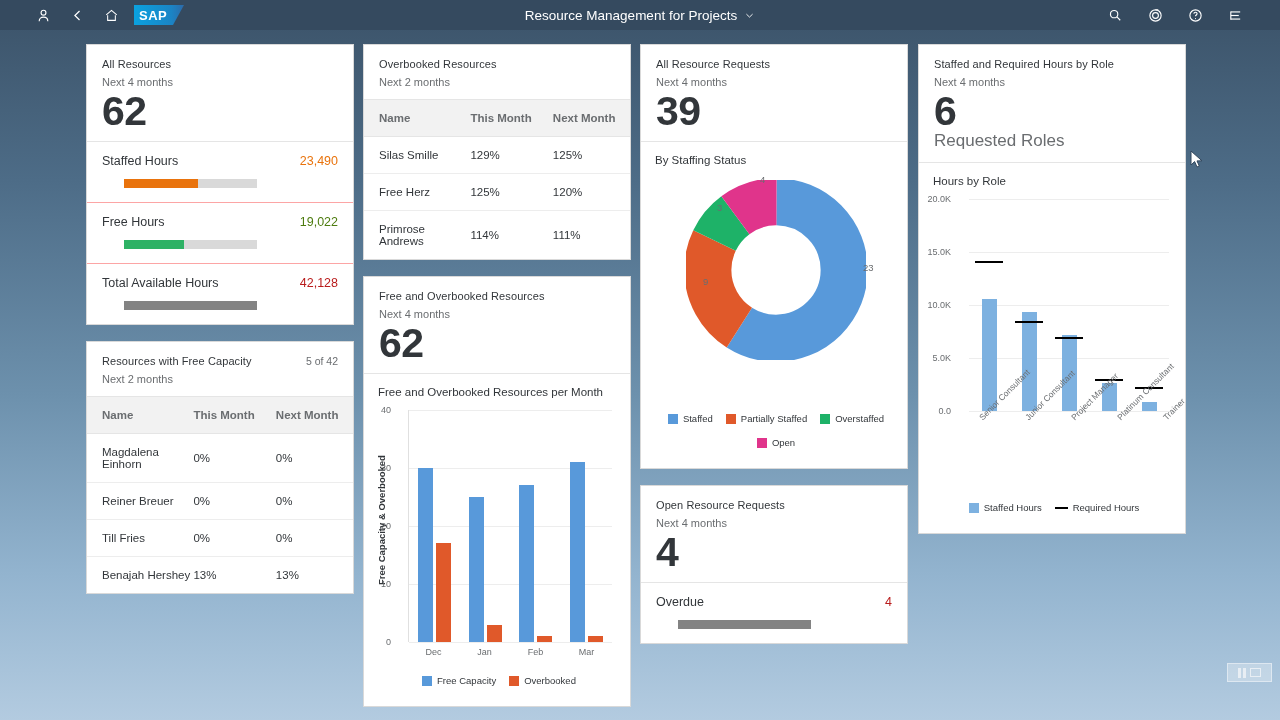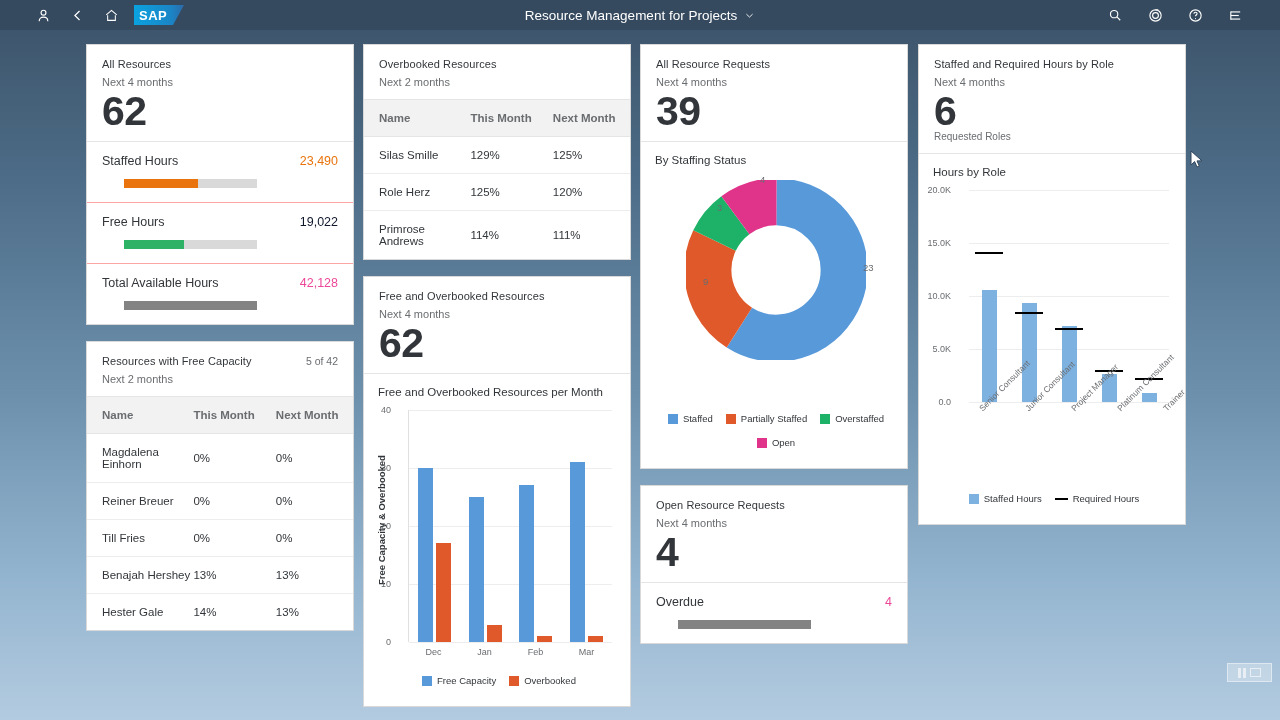--- a/index.html
+++ b/index.html
@@ -82,32 +82,32 @@
   }
   .card-subtitle { font-size: 11px; color: #6a6d70; margin-top: 3px; }
   .card-count {
     position: absolute; right: 15px; top: 13px;
     font-size: 10.5px; color: #6a6d70;
   }
   .kpi {
     font-size: 41px; font-weight: 700; color: #32363a;
     line-height: 38px; margin-top: 4px; letter-spacing: -0.5px;
   }
-  .kpi-unit { font-size: 10px; color: #6a6d70; margin-top: 1px; }
+  .kpi-unit { font-size: 17px; color: #6a6d70; margin-top: 1px; }
   .divider { height: 1px; background: #e5e5e5; }
 
   
   .nrow { padding: 12px 15px 14px 15px; }
   .nrow + .nrow { border-top: 1px solid #fca5a5; }
   .nrow-top { display: flex; justify-content: space-between; align-items: baseline; }
   .nrow-label { font-size: 12.5px; color: #32363a; }
   .nrow-value { font-size: 12.5px; }
   .v-orange { color: #e9730c; }
-  .v-green { color: #0f172a; }
-  .v-grey { color: #ec4899; }
+  .v-green { color: #4d7c0f; }
+  .v-grey { color: #b91c1c; }
   .bulletbar {
     margin: 11px 0 0 22px; width: 133px; height: 9px;
     background: #d9d9d9;
   }
   .bulletbar > i { display: block; height: 9px; }
   .fill-orange { background: #e9730c; }
   .fill-green  { background: #2eb265; }
   .fill-grey   { background: #838383; }
 
   
@@ -351,25 +351,20 @@
           <tr>
             <td>Till Fries</td>
             <td>0%</td>
             <td>0%</td>
           </tr>
           <tr>
             <td>Benajah Hershey</td>
             <td>13%</td>
             <td>13%</td>
           </tr>
-          <tr>
-            <td>Hester Gale</td>
-            <td>14%</td>
-            <td>13%</td>
-          </tr>
         </tbody>
       </table>
     </div>
   </div>
 
   <div class="col col-2">
 
     <div class="card">
       <div class="card-header">
         <div class="card-title">Overbooked Resources</div>
@@ -383,21 +378,21 @@
             <th>Next Month</th>
           </tr>
         </thead>
         <tbody>
           <tr>
             <td>Silas Smille</td>
             <td>129%</td>
             <td>125%</td>
           </tr>
           <tr>
-            <td>Role Herz</td>
+            <td>Free Herz</td>
             <td>125%</td>
             <td>120%</td>
           </tr>
           <tr>
             <td>Primrose Andrews</td>
             <td>114%</td>
             <td>111%</td>
           </tr>
         </tbody>
       </table>

